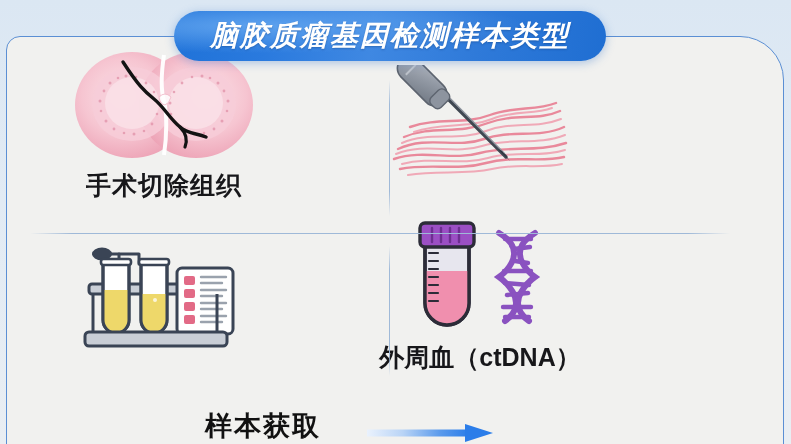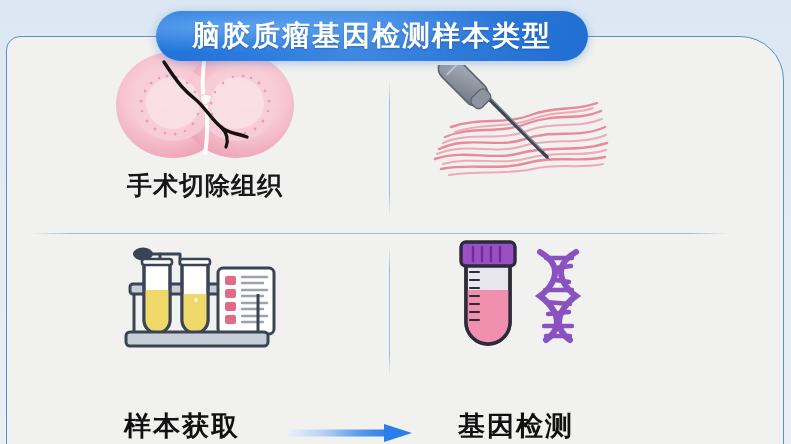--- a/index.html
+++ b/index.html
@@ -24,47 +24,47 @@
     border-top-left-radius:14px;
     border-top-right-radius:44px;
     border-bottom-left-radius:0;
     border-bottom-right-radius:0;
     box-sizing:border-box;
   }
 
   
   #title-pill{
     position:absolute;
-    left:156px; top:11px; width:432px; height:50px;
+    left:174px; top:11px; width:432px; height:50px;
     border-radius:25px;
     background:
       radial-gradient(ellipse at 20% 30%, #5ea2ee 0%, rgba(94,162,238,0) 55%),
       linear-gradient(100deg,#1f72d8 0%,#2a7ade 22%,#3f88e2 46%,#2f7ad9 70%,#1f6ed2 100%);
     box-shadow:0 2px 10px rgba(40,110,200,.35);
     display:flex;align-items:center;justify-content:center;
     z-index:6;
+    font-style:italic;
   }
   #title-pill .t{
     color:#ffffff;
     font-size:28px;
     font-weight:bold;
     letter-spacing:2px;
     text-shadow:0 1px 2px rgba(10,50,110,.35);
     white-space:nowrap;
   }
 
   
   #grid{
     position:absolute;
     left:6px; top:38px; width:632px; height:345px;
     display:grid;
     grid-template-columns:1fr 1fr;
     grid-template-rows:1fr 1fr;
     z-index:3;
-    margin-left:41px;
   }
   .cell{
     position:relative;
     display:flex;flex-direction:column;
     align-items:center;justify-content:center;
     box-sizing:border-box;
   }
   .art{
     height:118px;width:100%;
     display:flex;align-items:center;justify-content:center;
@@ -306,20 +306,21 @@
             <line x1="119" y1="30" x2="135" y2="28"></line>
             <line x1="120" y1="42" x2="133" y2="44"></line>
             <line x1="109" y1="52" x2="136" y2="52"></line>
             <line x1="110" y1="64" x2="134" y2="66"></line>
             <line x1="112" y1="76" x2="133" y2="74"></line>
             <line x1="108" y1="88" x2="136" y2="88"></line>
             <line x1="110" y1="98" x2="134" y2="98"></line>
           </g>
         </svg>
       </div>
+      <div class="cap latin">外周血（ctDNA）</div>
     </div>
   </div>
 
   <div id="v-div-top"></div>
   <div id="v-div-bot"></div>
   <div id="h-div"></div>
 
   <div id="title-pill">
     <span class="t">脑胶质瘤基因检测样本类型</span>
   </div>
@@ -333,16 +334,15 @@
             <stop offset="0%" stop-color="#eaf2fd"></stop>
             <stop offset="35%" stop-color="#b9d4f6"></stop>
             <stop offset="72%" stop-color="#5a9aec"></stop>
             <stop offset="100%" stop-color="#2b7de9"></stop>
           </linearGradient>
         </defs>
         <rect x="0" y="7.5" width="102" height="7" fill="url(#arrG)"></rect>
         <path d="M98 2 L126 11 L98 20 Z" fill="#2b7de9"></path>
       </svg>
     </span>
-    <span class="flow-label">基因检测</span>
   </div>
 
 </div>
 
 </body></html>

